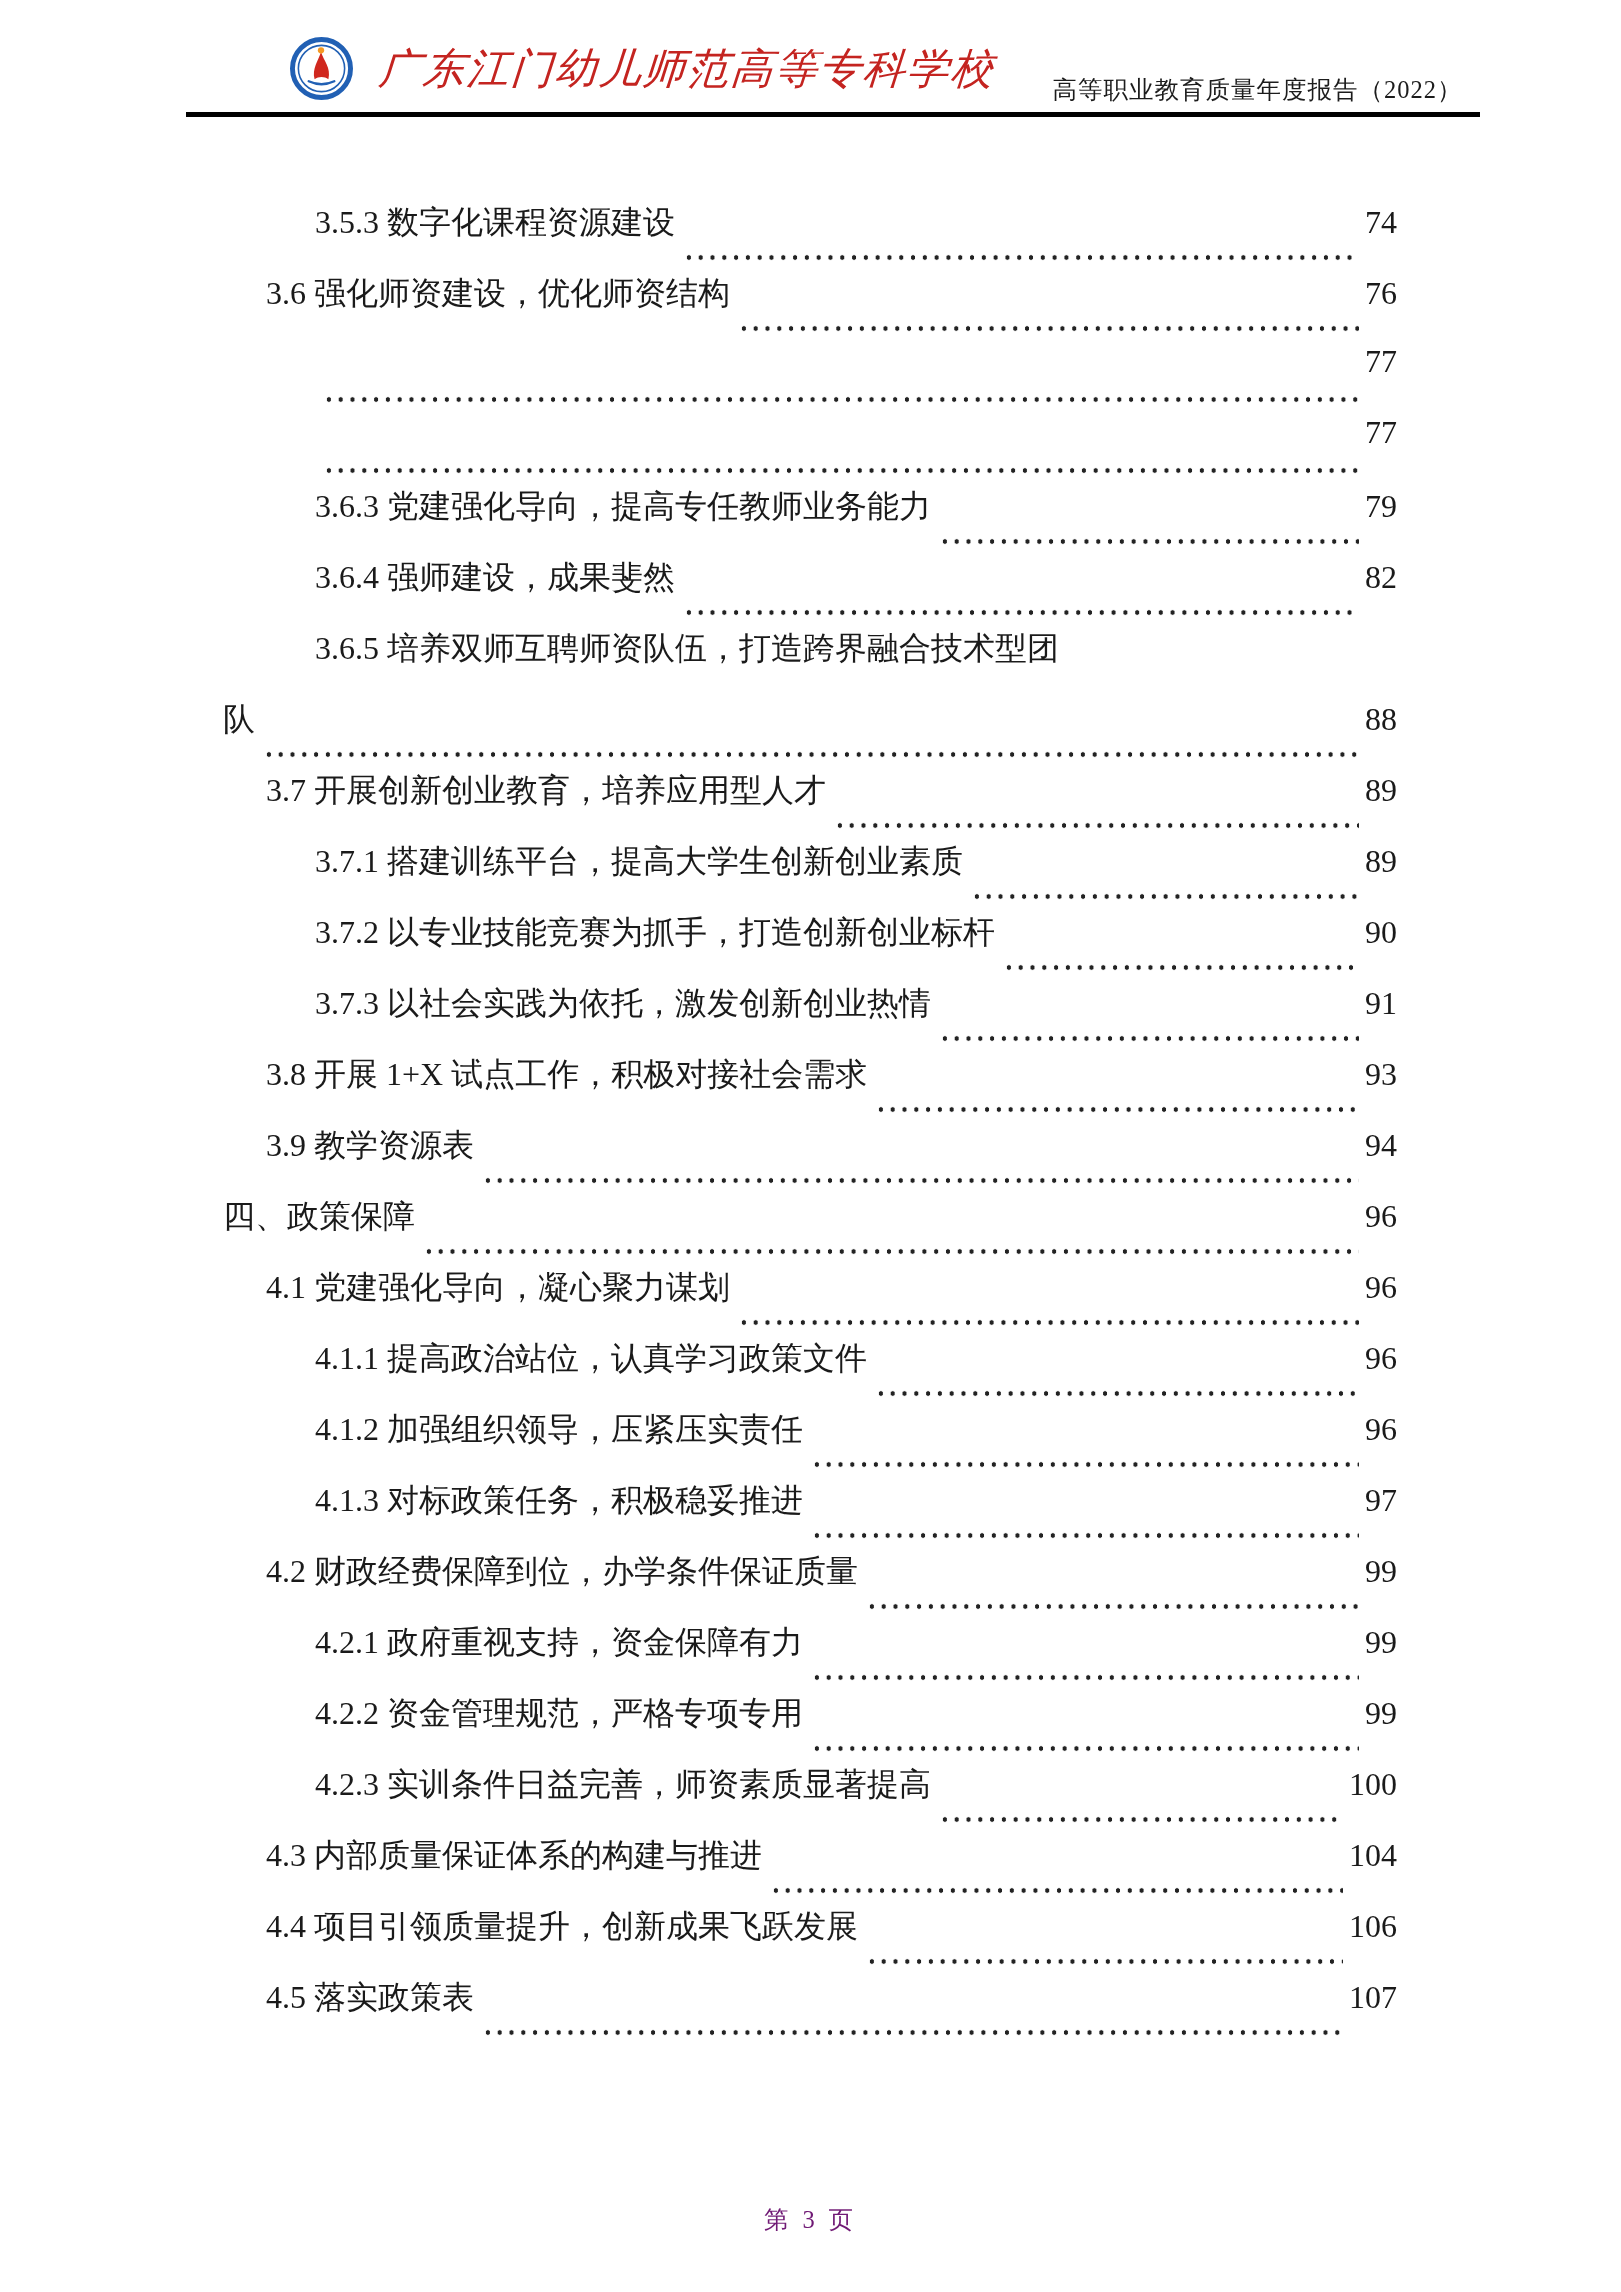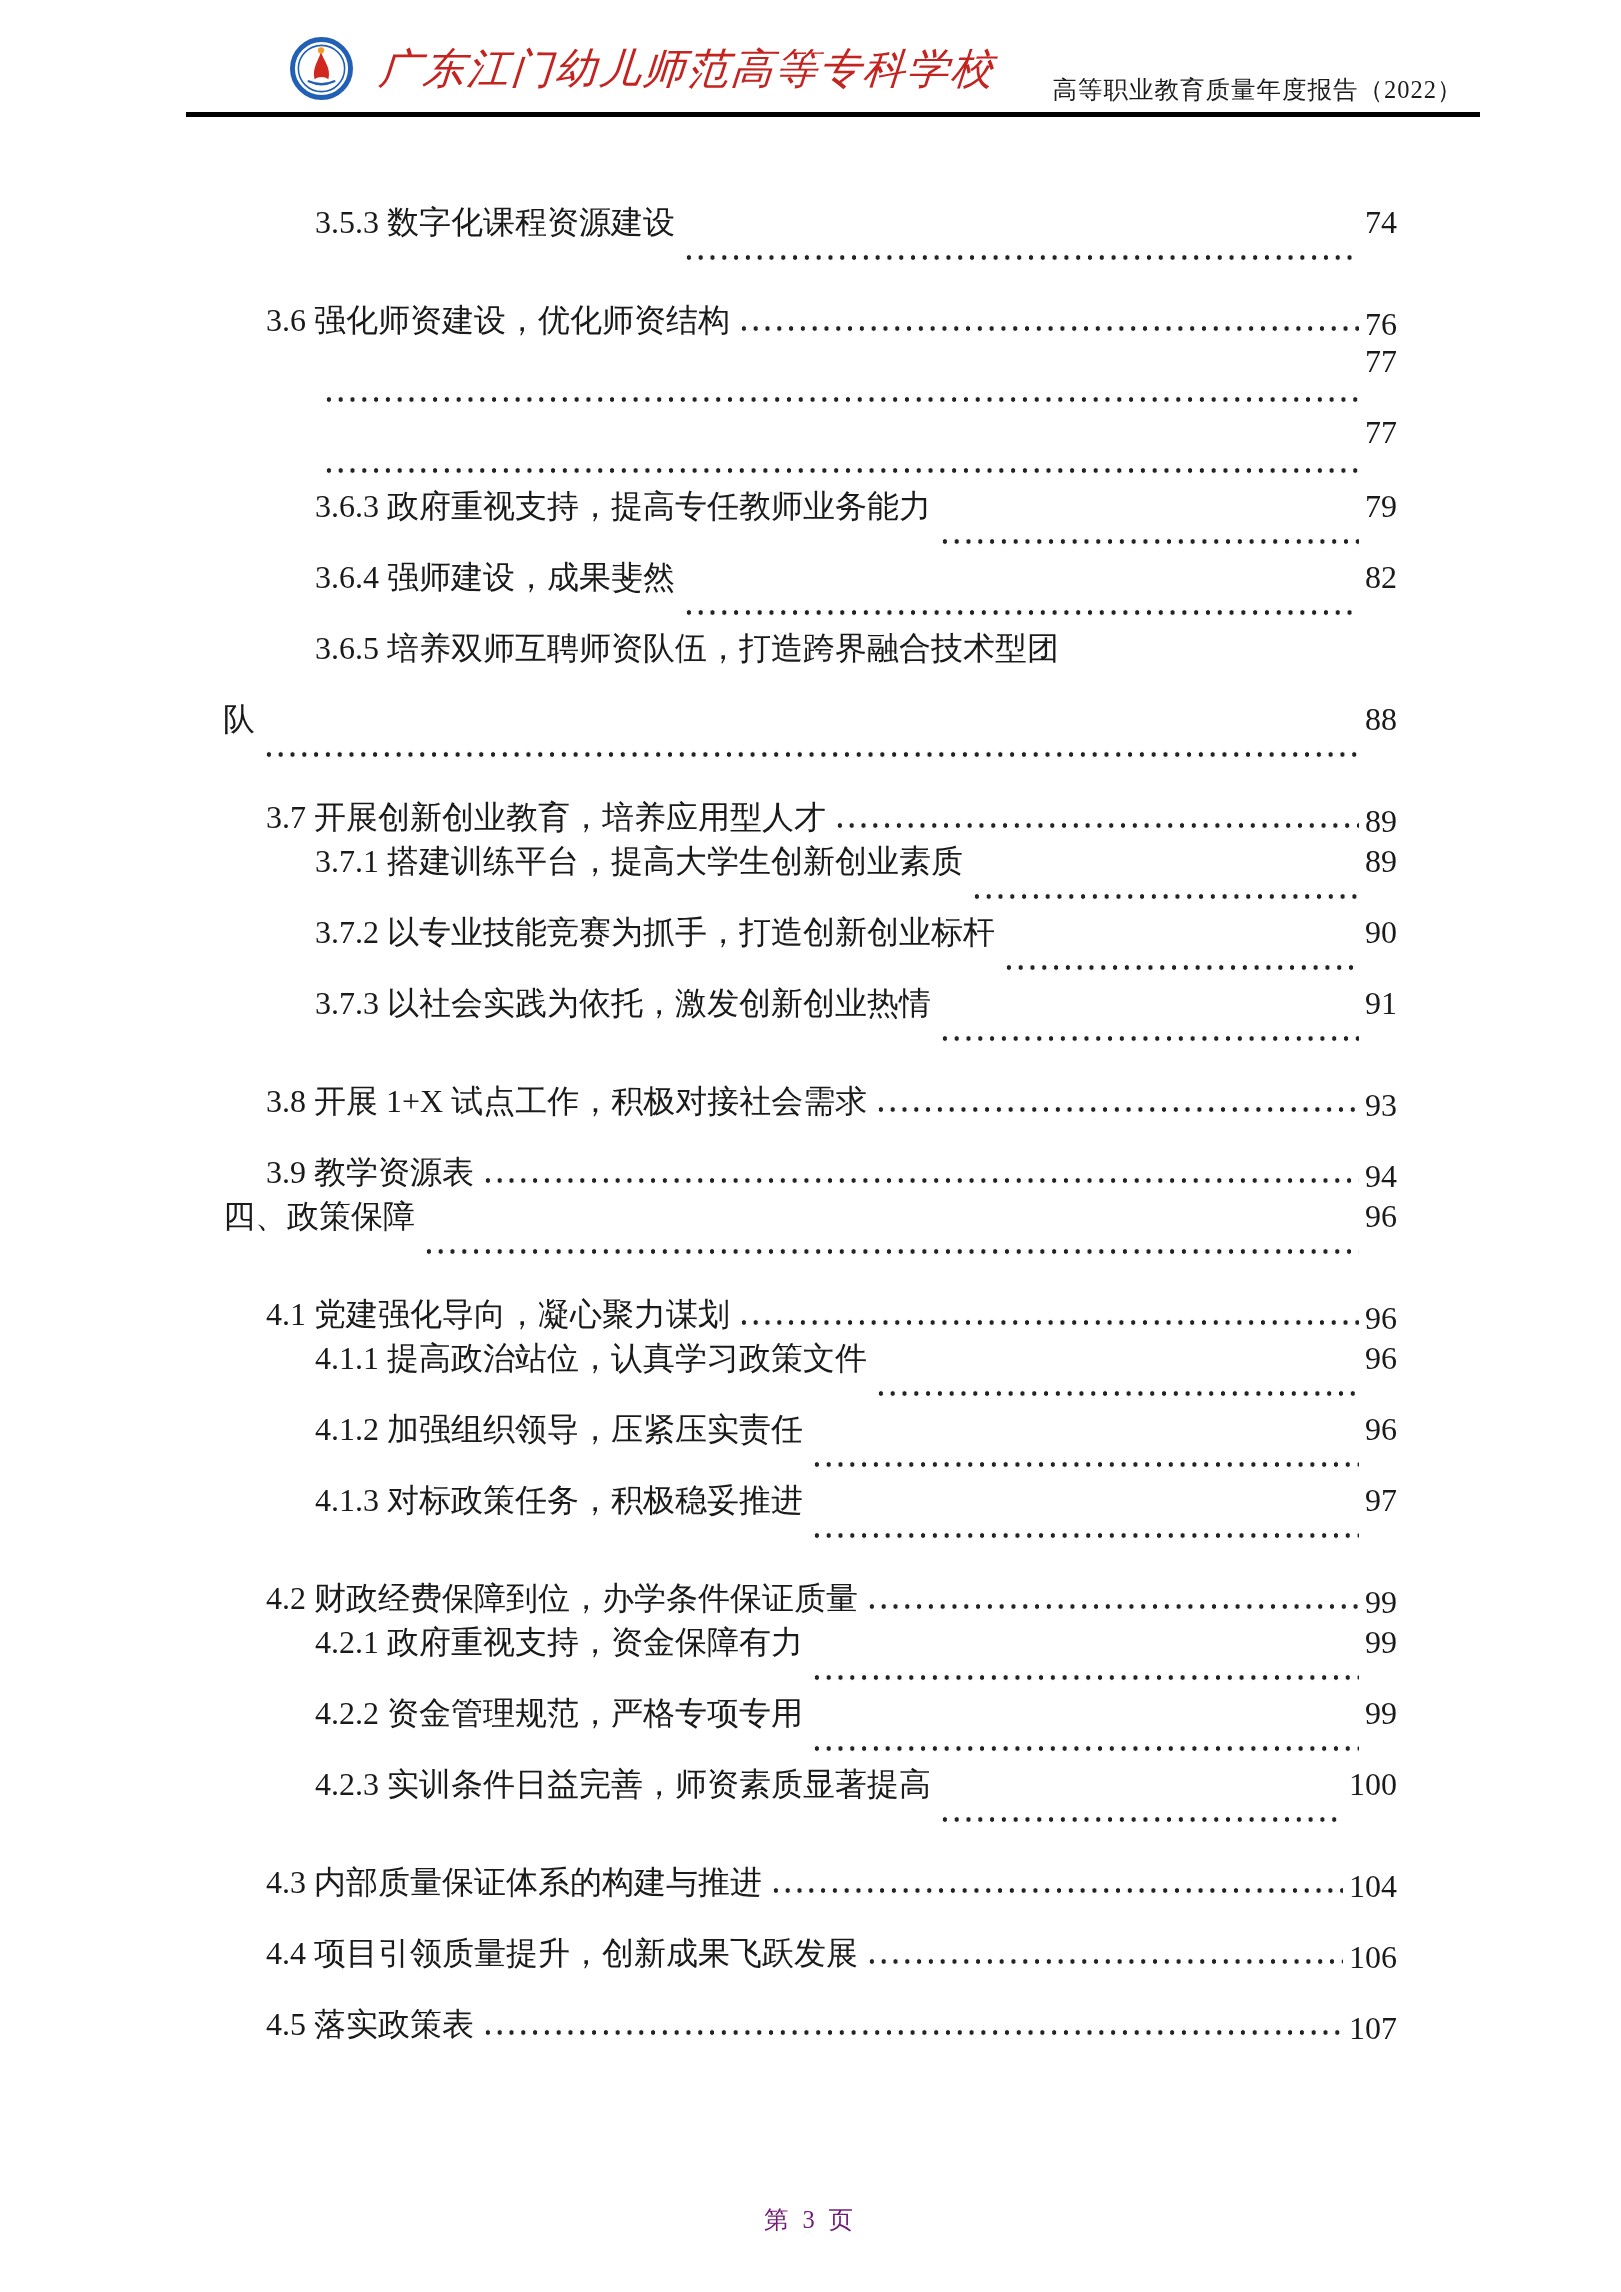--- a/index.html
+++ b/index.html
@@ -46,21 +46,21 @@
   
   .toc {
     position:absolute; top:201px; left:223px; width:1174px;
   }
   .toc-row {
     display:flex; align-items:baseline;
     height:71px;
     font-size:32px;
     white-space:nowrap;
   }
-  .toc-row.lvl1 { padding-left:43px;align-items:flex-end; }
+  .toc-row.lvl1 { padding-left:43px; }
   .toc-row.lvl2 { padding-left:92px; }
   .toc-label { flex:0 0 auto; }
   .leader {
     flex:1 1 auto; min-width:17.6px;
     align-self:flex-end;
     height:6.9px;
     margin:0 5.9px 10.8px 7.8px;
     background-image:radial-gradient(circle, #222 2.1px, transparent 2.5px);
     background-size:11.8px 6.9px;
     background-repeat:repeat-x;
@@ -108,21 +108,21 @@
       </div>
       <div class="toc-row lvl2">
         <span class="leader"></span>
         <span class="pagenum">77</span>
       </div>
       <div class="toc-row lvl2">
         <span class="leader"></span>
         <span class="pagenum">77</span>
       </div>
       <div class="toc-row lvl2">
-        <span class="toc-label">3.6.3 政府重视支持，提高专任教师业务能力</span>
+        <span class="toc-label">3.6.3 党建强化导向，提高专任教师业务能力</span>
         <span class="leader"></span>
         <span class="pagenum">79</span>
       </div>
       <div class="toc-row lvl2">
         <span class="toc-label">3.6.4 强师建设，成果斐然</span>
         <span class="leader"></span>
         <span class="pagenum">82</span>
       </div>
       <div class="toc-row lvl2">
         <span class="toc-label">3.6.5 培养双师互聘师资队伍，打造跨界融合技术型团</span>

